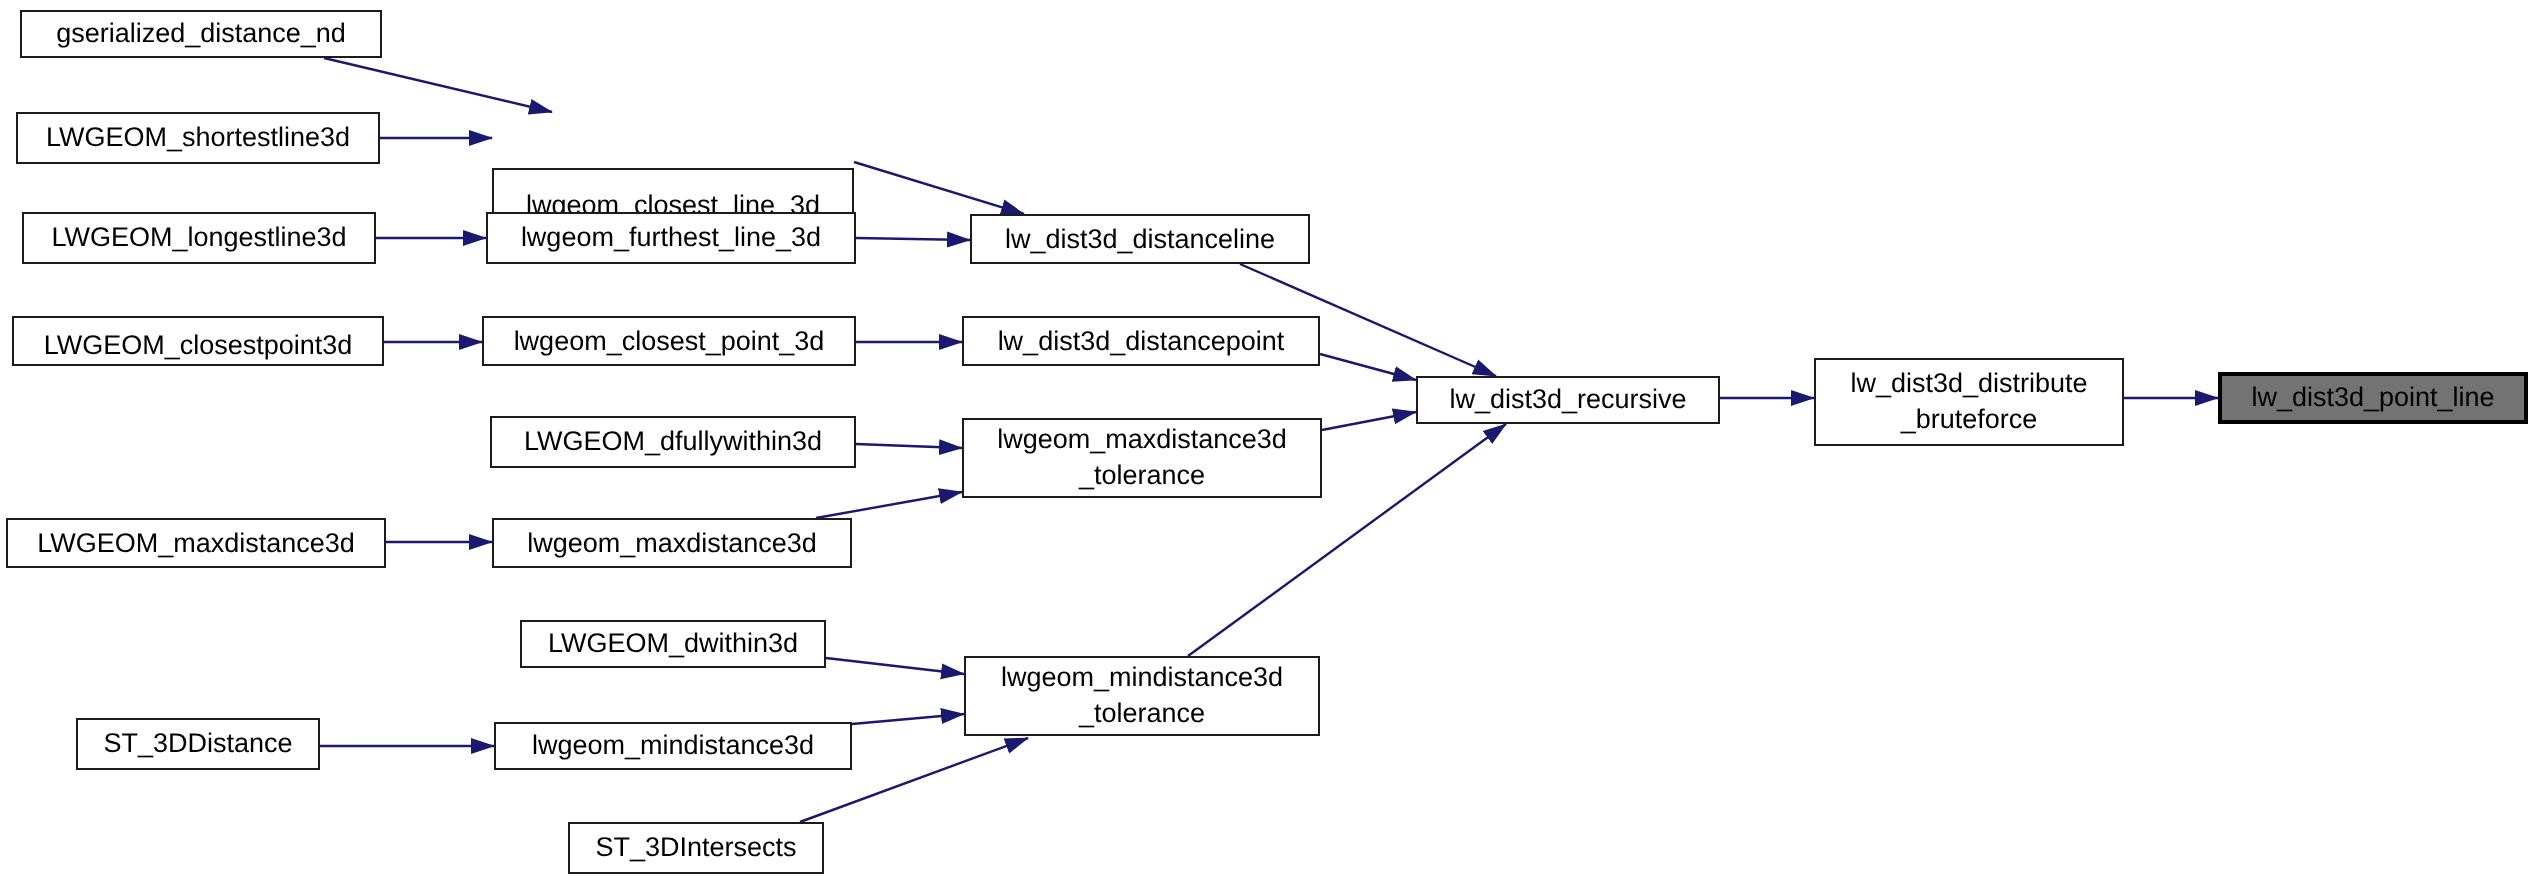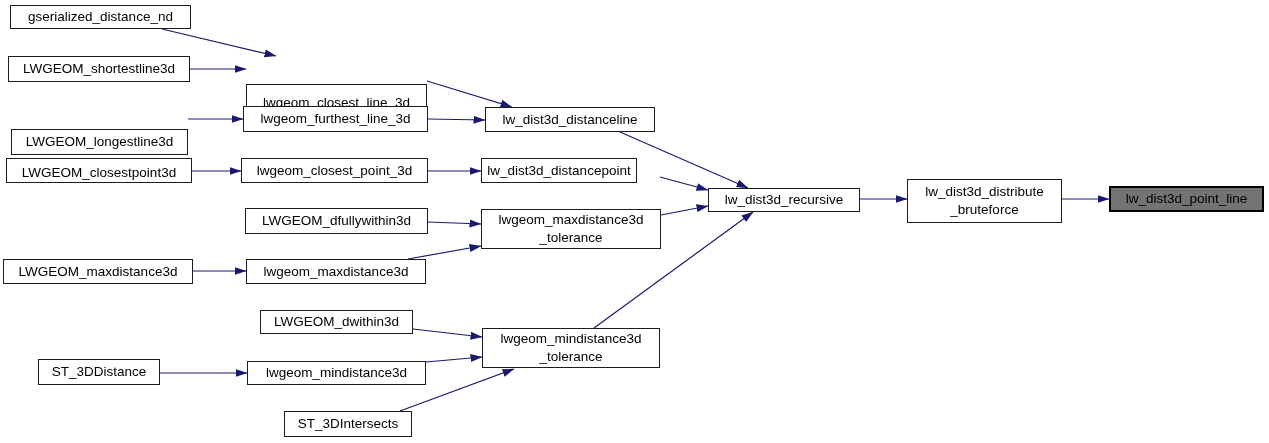--- a/index.html
+++ b/index.html
@@ -74,21 +74,21 @@
       <line x1="160" y1="373" x2="247" y2="373" stroke="#191970" stroke-width="1.2" marker-end="url(#arrowhead)"></line>
       <line x1="426" y1="362" x2="482" y2="357" stroke="#191970" stroke-width="1.2" marker-end="url(#arrowhead)"></line>
       <line x1="400" y1="411" x2="514" y2="369" stroke="#191970" stroke-width="1.2" marker-end="url(#arrowhead)"></line>
     </svg>
     <div class="node" style="left: 10px; top: 5px; width: 181px; height: 24px;">
       <span>gserialized_distance_nd</span>
     </div>
     <div class="node" style="left: 8px; top: 56px; width: 182px; height: 26px;">
       <span>LWGEOM_shortestline3d</span>
     </div>
-    <div class="node" style="left: 11px; top: 106px; width: 177px; height: 26px; margin-top: 23px;">
+    <div class="node" style="left: 11px; top: 106px; width: 177px; height: 26px;">
       <span>LWGEOM_longestline3d</span>
     </div>
     <div class="node" style="left: 6px; top: 158px; width: 186px; height: 25px; justify-content: flex-end;">
       <span>LWGEOM_closestpoint3d</span>
     </div>
     <div class="node" style="left: 3px; top: 259px; width: 190px; height: 25px;">
       <span>LWGEOM_maxdistance3d</span>
     </div>
     <div class="node" style="left: 38px; top: 359px; width: 122px; height: 26px;">
       <span>ST_3DDistance</span>
@@ -113,21 +113,21 @@
     </div>
     <div class="node" style="left: 247px; top: 361px; width: 179px; height: 24px;">
       <span>lwgeom_mindistance3d</span>
     </div>
     <div class="node" style="left: 272px; top: 411px; width: 128px; height: 26px; margin-left: 12px;">
       <span>ST_3DIntersects</span>
     </div>
     <div class="node" style="left: 485px; top: 107px; width: 170px; height: 25px;">
       <span>lw_dist3d_distanceline</span>
     </div>
-    <div class="node" style="left: 481px; top: 158px; width: 156px; height: 25px;">
+    <div class="node" style="left: 481px; top: 158px; width: 179px; height: 25px;">
       <span>lw_dist3d_distancepoint</span>
     </div>
     <div class="node" style="left: 481px; top: 209px; width: 180px; height: 40px;">
       <span>lwgeom_maxdistance3d</span>
       <span>_tolerance</span>
     </div>
     <div class="node" style="left: 482px; top: 328px; width: 178px; height: 40px;">
       <span>lwgeom_mindistance3d</span>
       <span>_tolerance</span>
     </div>

